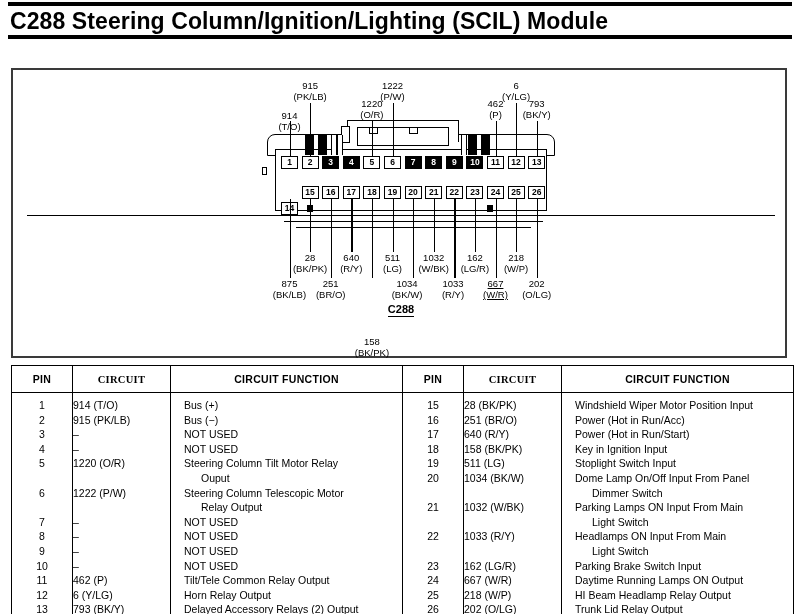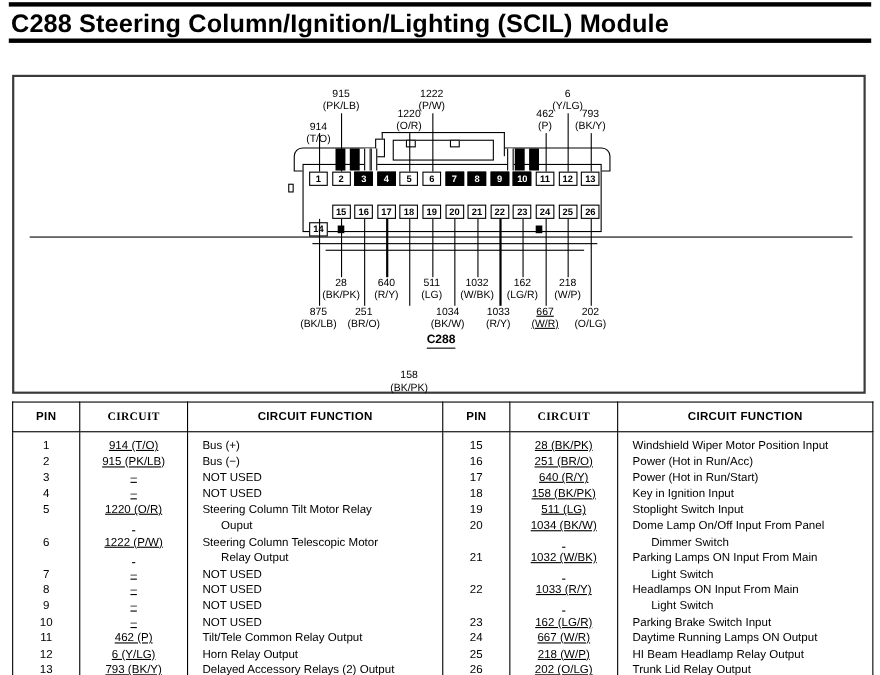--- a/index.html
+++ b/index.html
@@ -126,21 +126,21 @@
   .col-cir{width:97px;font-family:Liberation Serif, serif;}
   .col-fun{width:231px;}
   .cellwrap{position:relative;height:230px;}
   .rowlist{
     position:absolute;left:0;top:5px;width:100%;
   }
   .rw{
     height:14.6px;font-size:10.5px;line-height:14.6px;white-space:nowrap;
   }
   .rw.pinc{text-align:center;}
-  .rw.circ{text-align:center;text-decoration:underline;}
+  .rw.circ{text-align:left;}
   .rw.func{text-align:left;padding-left:13px;}
   .rw.cont{padding-left:30px;}
 </style>
 </head>
 <body>
 
 <div id="title-bar">
   <div id="title-rule-top"></div>
   <div id="page-title">C288  Steering Column/Ignition/Lighting (SCIL) Module</div>
   <div id="title-rule-bottom"></div>

